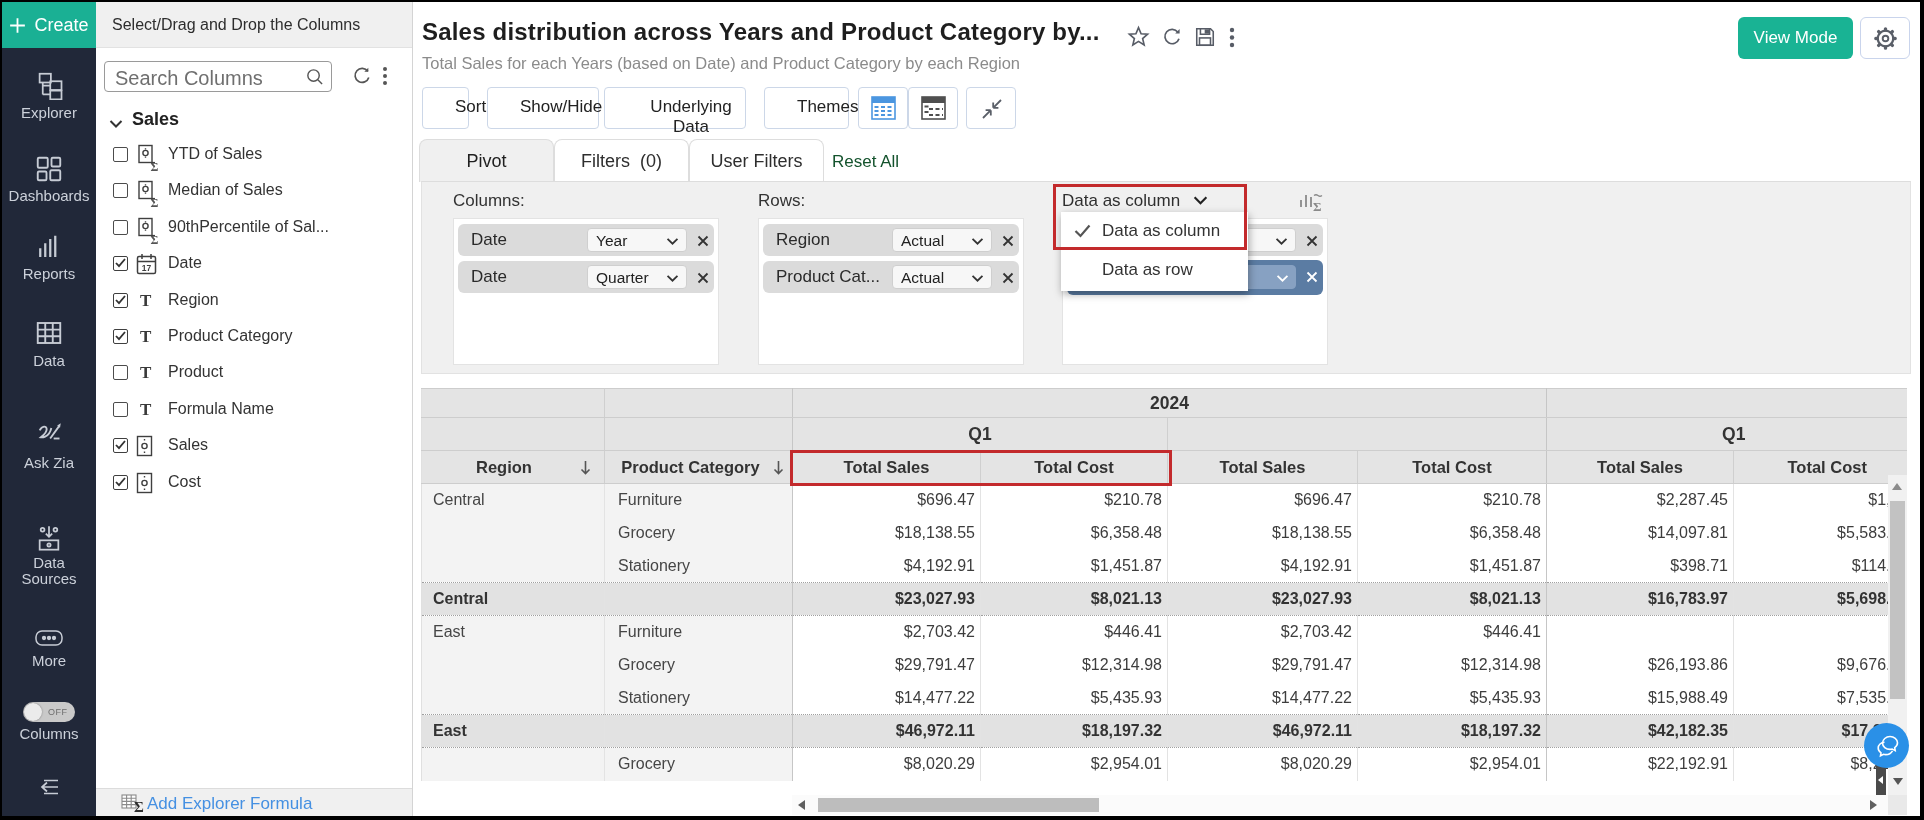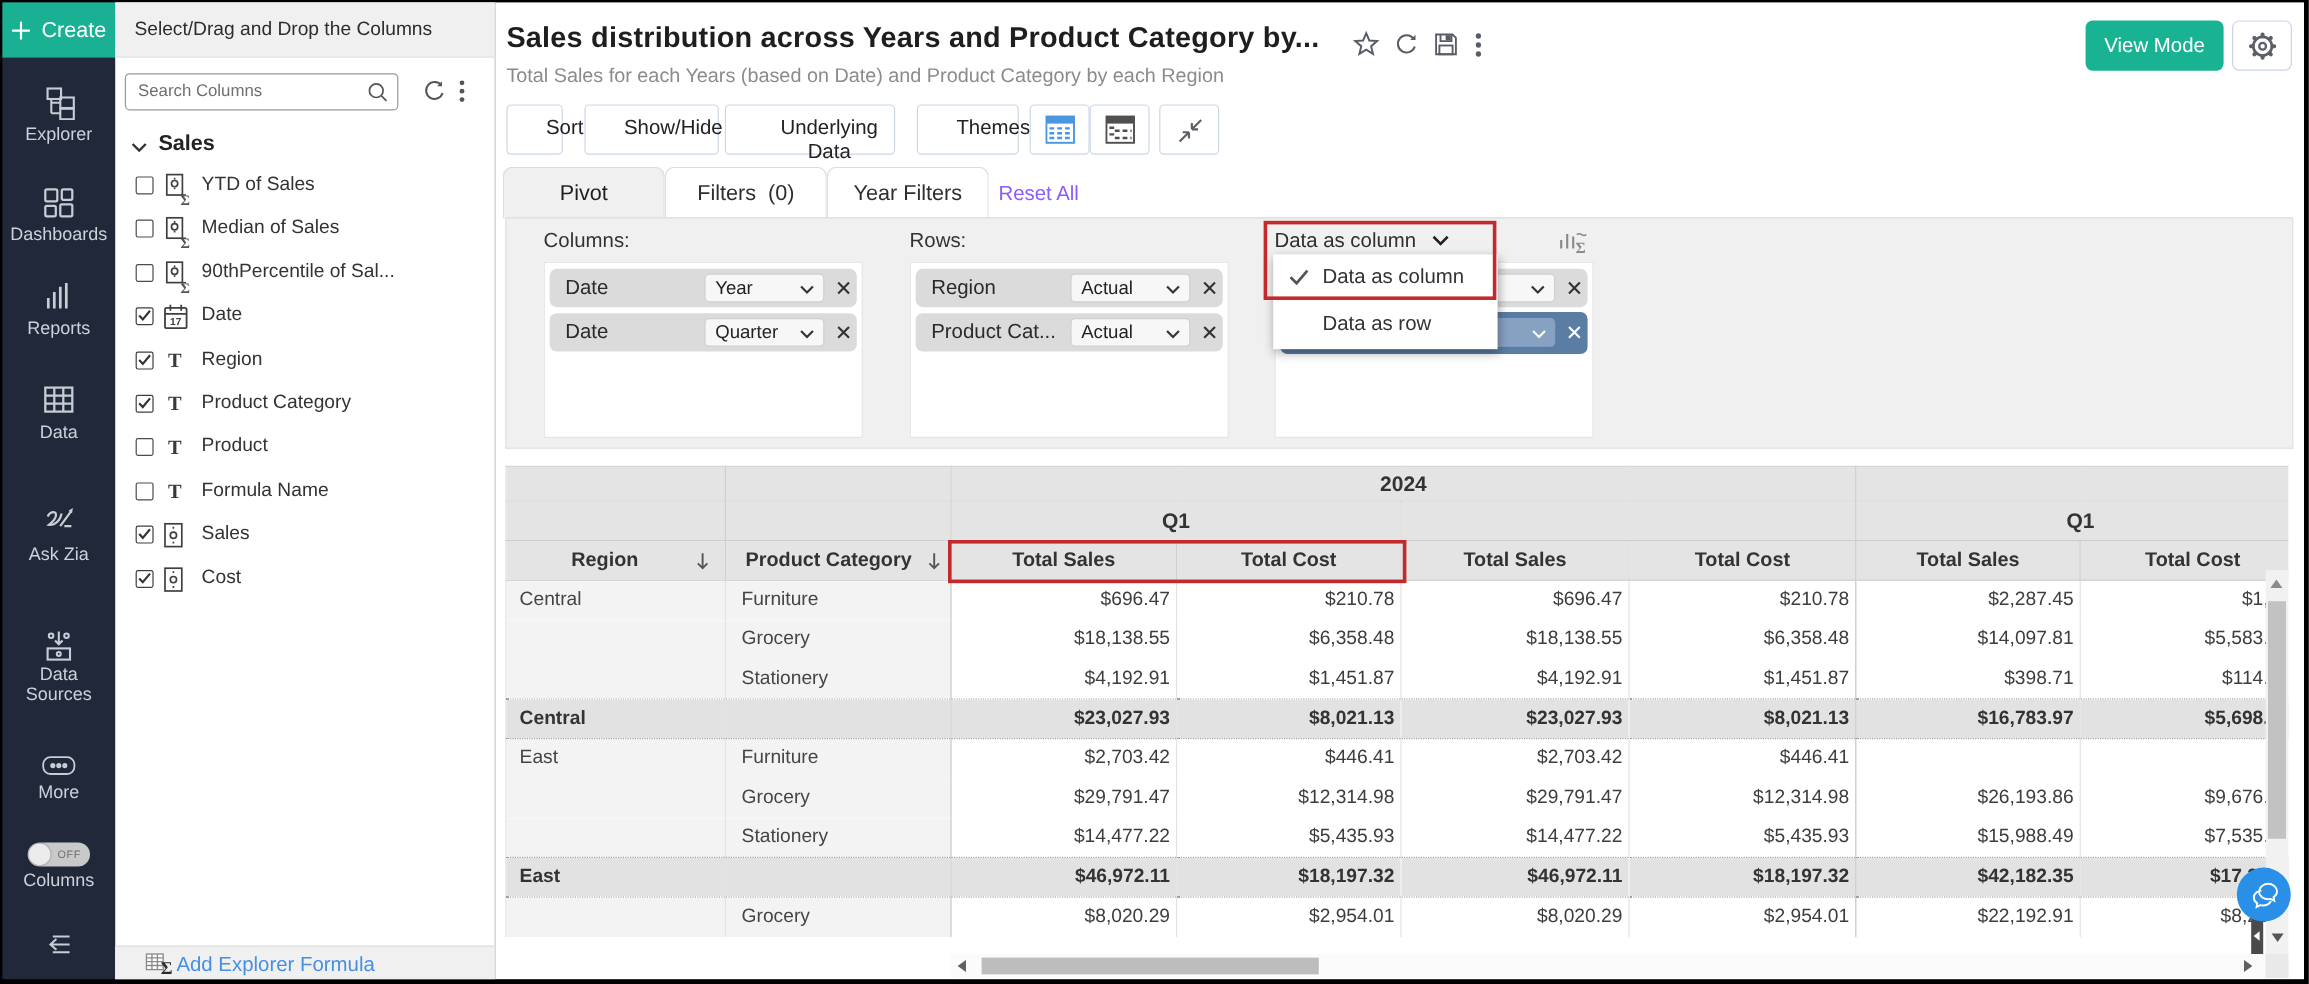--- a/index.html
+++ b/index.html
@@ -10,21 +10,21 @@
 
 #sidebar { left:2px; top:2px; width:94px; height:814px; background:#212839; }
 #createBtn { left:0; top:0; width:94px; height:46px; background:#1ab094; color:#fff; font-size:18px; text-align:center; line-height:46px; }
 .navlab { width:94px; text-align:center; color:#ccd1da; font-size:15px; line-height:16px; }
 .navico { left:50%; transform:translateX(-50%); }
 
 
 #lpanel { left:96px; top:2px; width:317px; height:814px; background:#fff; border-right:1px solid #d4d4d4; }
 #lphead { left:0; top:0; width:100%; height:46px; background:#f0f0f0; border-bottom:1px solid #e2e2e2; font-size:16px; color:#2d2d2d; line-height:46px; padding-left:16px; }
 #searchbox { left:8px; top:59px; width:228px; height:31px; border:1.5px solid #9a9a9a; border-radius:4px; background:#fff; }
-#searchbox span { position:absolute; left:10px; top:5px; font-size:14px; color:#6f6f6f;text-align:right; }
+#searchbox span { position:absolute; left:10px; top:5px; font-size:20px; color:#6f6f6f;text-align:right; }
 .item { left:0; width:100%; height:36px; }
 .cb { position:absolute; left:17px; top:10px; width:15px; height:15px; border:1.5px solid #4c4c4c; border-radius:2px; background:#fff; }
 .itxt { position:absolute; left:72px; top:8px; font-size:16px; color:#333; white-space:nowrap; }
 .iico { position:absolute; left:40px; top:7px; }
 .iit { font-family:"Liberation Serif", serif; font-weight:bold; font-size:17px; color:#3a3a3a; left:44px; top:8px; }
 .cb.cbk { border-color:#3f3f3f; }
 #lpbottom { left:0; top:786px; width:316px; height:28px; border-top:1px solid #dcdcdc; background:#f0f0f0; }
 #lpbottom span { position:absolute; left:51px; top:5px; color:#4590e2; font-size:17px; }
 
 
@@ -34,21 +34,21 @@
 .hbtn { top:85px; height:42px; border:1px solid #ccd7e8; border-radius:4px; background:#fff; font-size:17px; color:#222; text-align:center; }
 .hbtn > div { margin-top:9px;margin-left:32px; }
 #viewmode { left:1325px; top:15px; width:115px; height:42px; background:#19b394; border-radius:6px; color:#fff; font-size:17px; text-align:center; line-height:42px; }
 #gearbtn { left:1447px; top:15px; width:50px; height:42px; border:1px solid #c9d4ec; border-radius:6px; }
 
 
 .tab { top:137px; height:43px; font-size:18px; text-align:center; border:1px solid #ddd; border-bottom:none; border-radius:8px 8px 0 0; line-height:42px; background:#fff; color:#2e2e2e; }
 #tabPivot { left:6px; width:135px; background:#f0f0f0; font-weight:normal; color:#1f1f1f; }
 #tabFilters { left:141px; width:135px; }
 #tabUser { left:276px; width:135px; }
-#resetAll { left:419px; top:137px; height:43px; line-height:45px; color:#8b5cf6; font-size:17px;text-align:right; }
+#resetAll { left:419px; top:137px; height:43px; line-height:45px; color:#14532d; font-size:17px;text-align:right; }
 
 
 #ppanel { left:8px; top:179px; width:1490px; height:193px; background:#f0f0f0; border:1px solid #e2e2e2; border-top:1px solid #ddd; }
 .plab { top:9px; font-size:17px; color:#333; }
 .pbox { top:36px; width:266px; height:147px; background:#fff; border:1px solid #e3e3e3; }
 .chip { position:absolute; left:4px; width:256px; height:32px; background:#dbdbdb; border-radius:6px; }
 .chipname { position:absolute; left:13px; top:6px; font-size:17px; color:#2a2a2a; white-space:nowrap; }
 .chipdd { position:absolute; left:129px; top:4px; width:100px; height:24px; background:#f7f7f7; border:1px solid #cfcfcf; border-radius:4px; }
 .chipdd span { position:absolute; left:8px; top:3px; font-size:15.5px; color:#222; }
 .chipx { position:absolute; right:5px; top:9px; }
@@ -327,21 +327,21 @@
       </svg>
   </div>
   <div class="abs hbtn" style="left:553px;width:50px">
     <svg class="abs" style="left:13px;top:9px" width="24" height="24" viewBox="0 0 24 24" fill="none" stroke="#5a5f68" stroke-width="1.8">
         <path d="M21 3l-7.8 7.8M13.2 10.8V5.6M13.2 10.8h5.2M3 21l7.8-7.8M10.8 13.2v5.2M10.8 13.2H5.6"></path>
       </svg>
   </div>
 
   <div class="abs tab" id="tabPivot">Pivot</div>
   <div class="abs tab" id="tabFilters">Filters&nbsp;&nbsp;(0)</div>
-  <div class="abs tab" id="tabUser">Year Filters</div>
+  <div class="abs tab" id="tabUser">User Filters</div>
   <div class="abs" id="resetAll">Reset All</div>
 
   <div class="abs" id="ppanel">
     <div class="abs plab" style="left:31px">Columns:</div>
     <div class="abs pbox" style="left:31px">
       <div class="chip" style="top:5px">
           <span class="chipname">Date</span>
           <div class="chipdd">
             <span>Year</span>
             <svg style="position:absolute;right:7px;top:8px" width="13" height="9" viewBox="0 0 14 10" fill="none" stroke="#333" stroke-width="2">

